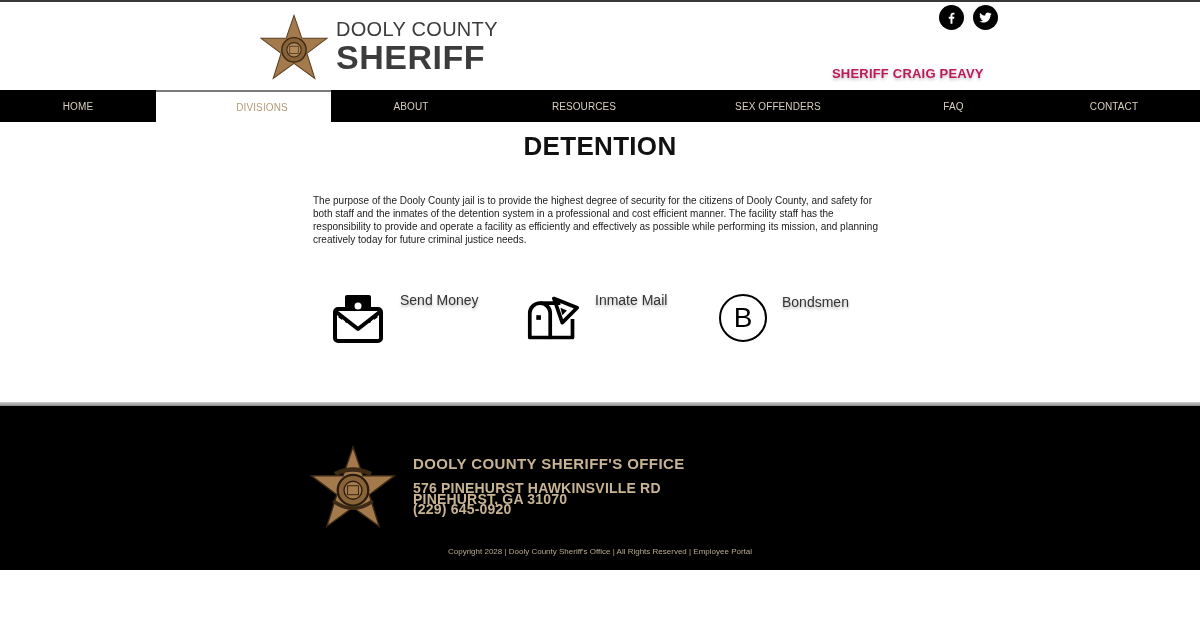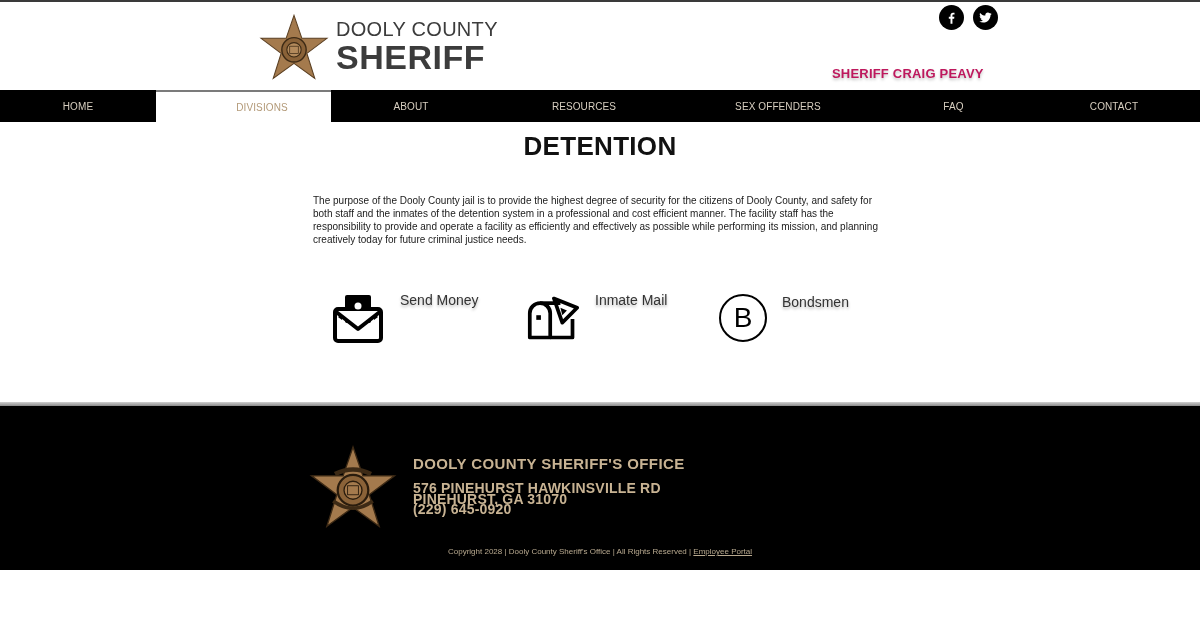--- a/index.html
+++ b/index.html
@@ -37,21 +37,21 @@
     .service-label { font-size: 14px; color: #333; text-shadow: 0 2px 3px rgba(0,0,0,0.3); }
     .bond-circle { width: 48px; height: 48px; border: 2px solid #000; border-radius: 50%; display: flex; align-items: center; justify-content: center; font-size: 28px; color: #000; font-family: "Liberation Sans", sans-serif; }
 
     
     .footer-top-line { position: absolute; left: 0; top: 402px; width: 1200px; height: 4px; background: linear-gradient(#cfcfcf, #8a8a8a); }
     .footer { position: absolute; left: 0; top: 406px; width: 1200px; height: 164px; background: #000; }
     .footer-star { position: absolute; left: 308px; top: 39px; width: 90px; height: 86px; }
     .footer-title { position: absolute; left: 413px; top: 49px; font-size: 15px; font-weight: bold; color: #c8b393; letter-spacing: 0.4px; }
     .footer-addr { position: absolute; left: 413px; top: 77px; font-size: 14px; font-weight: bold; color: #c8b393; line-height: 10.5px; letter-spacing: 0.2px; }
     .copyright { position: absolute; left: 0; width: 1200px; top: 141px; text-align: center; font-size: 8px; color: #b8a98f; }
-    .copyright a { color: #b8a98f; text-decoration: underline; cursor: pointer; }
+    .copyright a { color: #b8a98f; cursor: pointer; }
   </style>
 </head>
 <body>
 
 <div class="top-border"></div>
 
 <div class="header">
   <div class="logo">
     <svg class="logo-star" viewBox="0 0 100 95">
       <polygon points="50,2 61,34 96,34 68,55 79,90 50,69 21,90 32,55 4,34 39,34" fill="#a47a4d" stroke="#5a3f22" stroke-width="1.5"></polygon>

